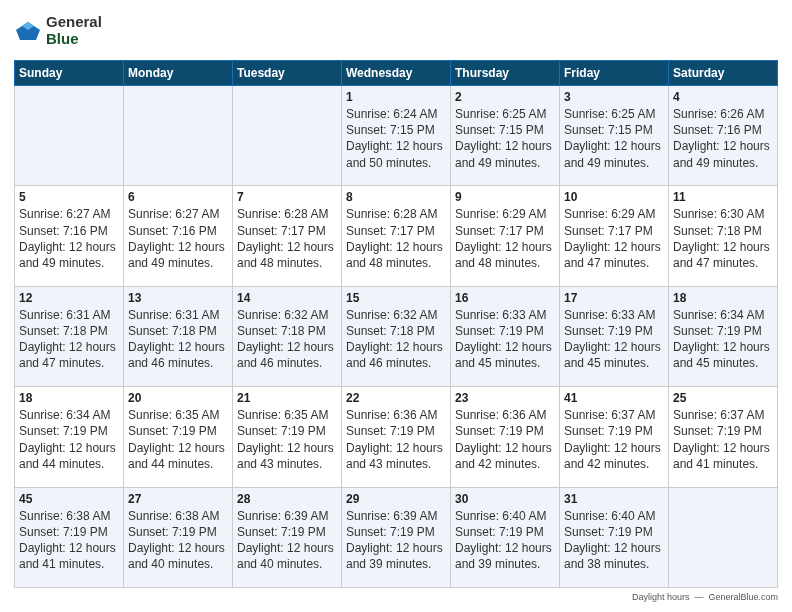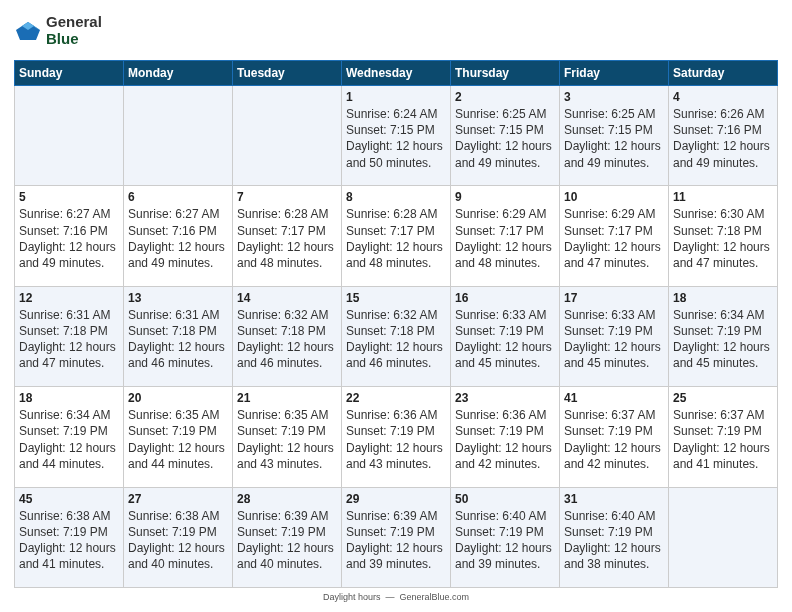--- a/index.html
+++ b/index.html
@@ -313,34 +313,34 @@
 Sunset: 7:19 PM
 Daylight: 12 hours and 40 minutes.</div>
           </td>
           <td>
             <span class="day-num">29</span>
             <div class="day-info" style="white-space: pre-line;">Sunrise: 6:39 AM
 Sunset: 7:19 PM
 Daylight: 12 hours and 39 minutes.</div>
           </td>
           <td>
-            <span class="day-num">50</span>
+            <span class="day-num">30</span>
             <div class="day-info" style="white-space: pre-line;">Sunrise: 6:40 AM
 Sunset: 7:19 PM
 Daylight: 12 hours and 39 minutes.</div>
           </td>
           <td>
             <span class="day-num">31</span>
             <div class="day-info" style="white-space: pre-line;">Sunrise: 6:40 AM
 Sunset: 7:19 PM
 Daylight: 12 hours and 38 minutes.</div>
           </td>
           <td class="empty-cell"></td>
         </tr>
       </tbody>
   </table>
 
-  <div style="margin-top:4px; font-size:9px; color:#555; text-align:center;">
+  <div style="margin-top:4px; font-size:9px; color:#555; text-align:right;">
     <span>Daylight hours</span>
     &nbsp;—&nbsp;
     <span>GeneralBlue.com</span>
   </div>
 </div>
 
 </body></html>

